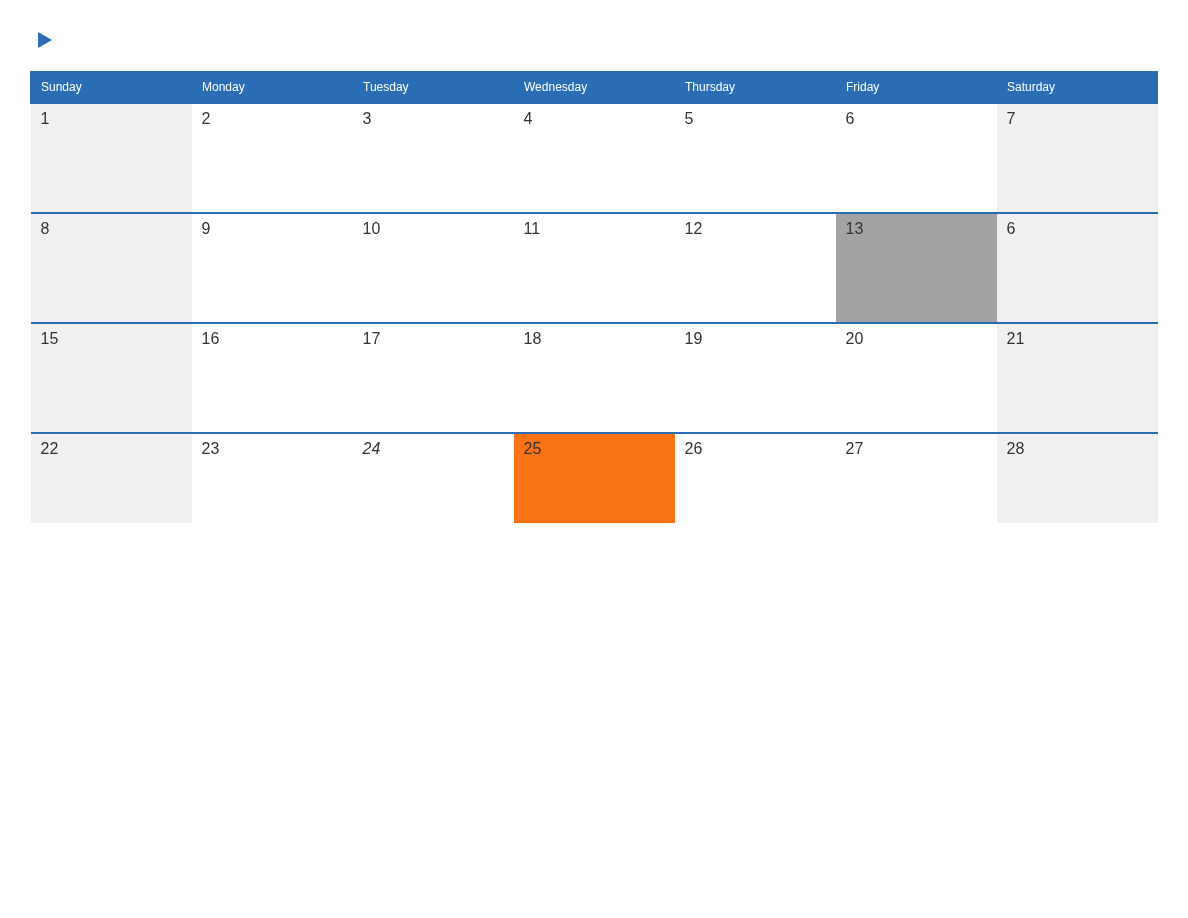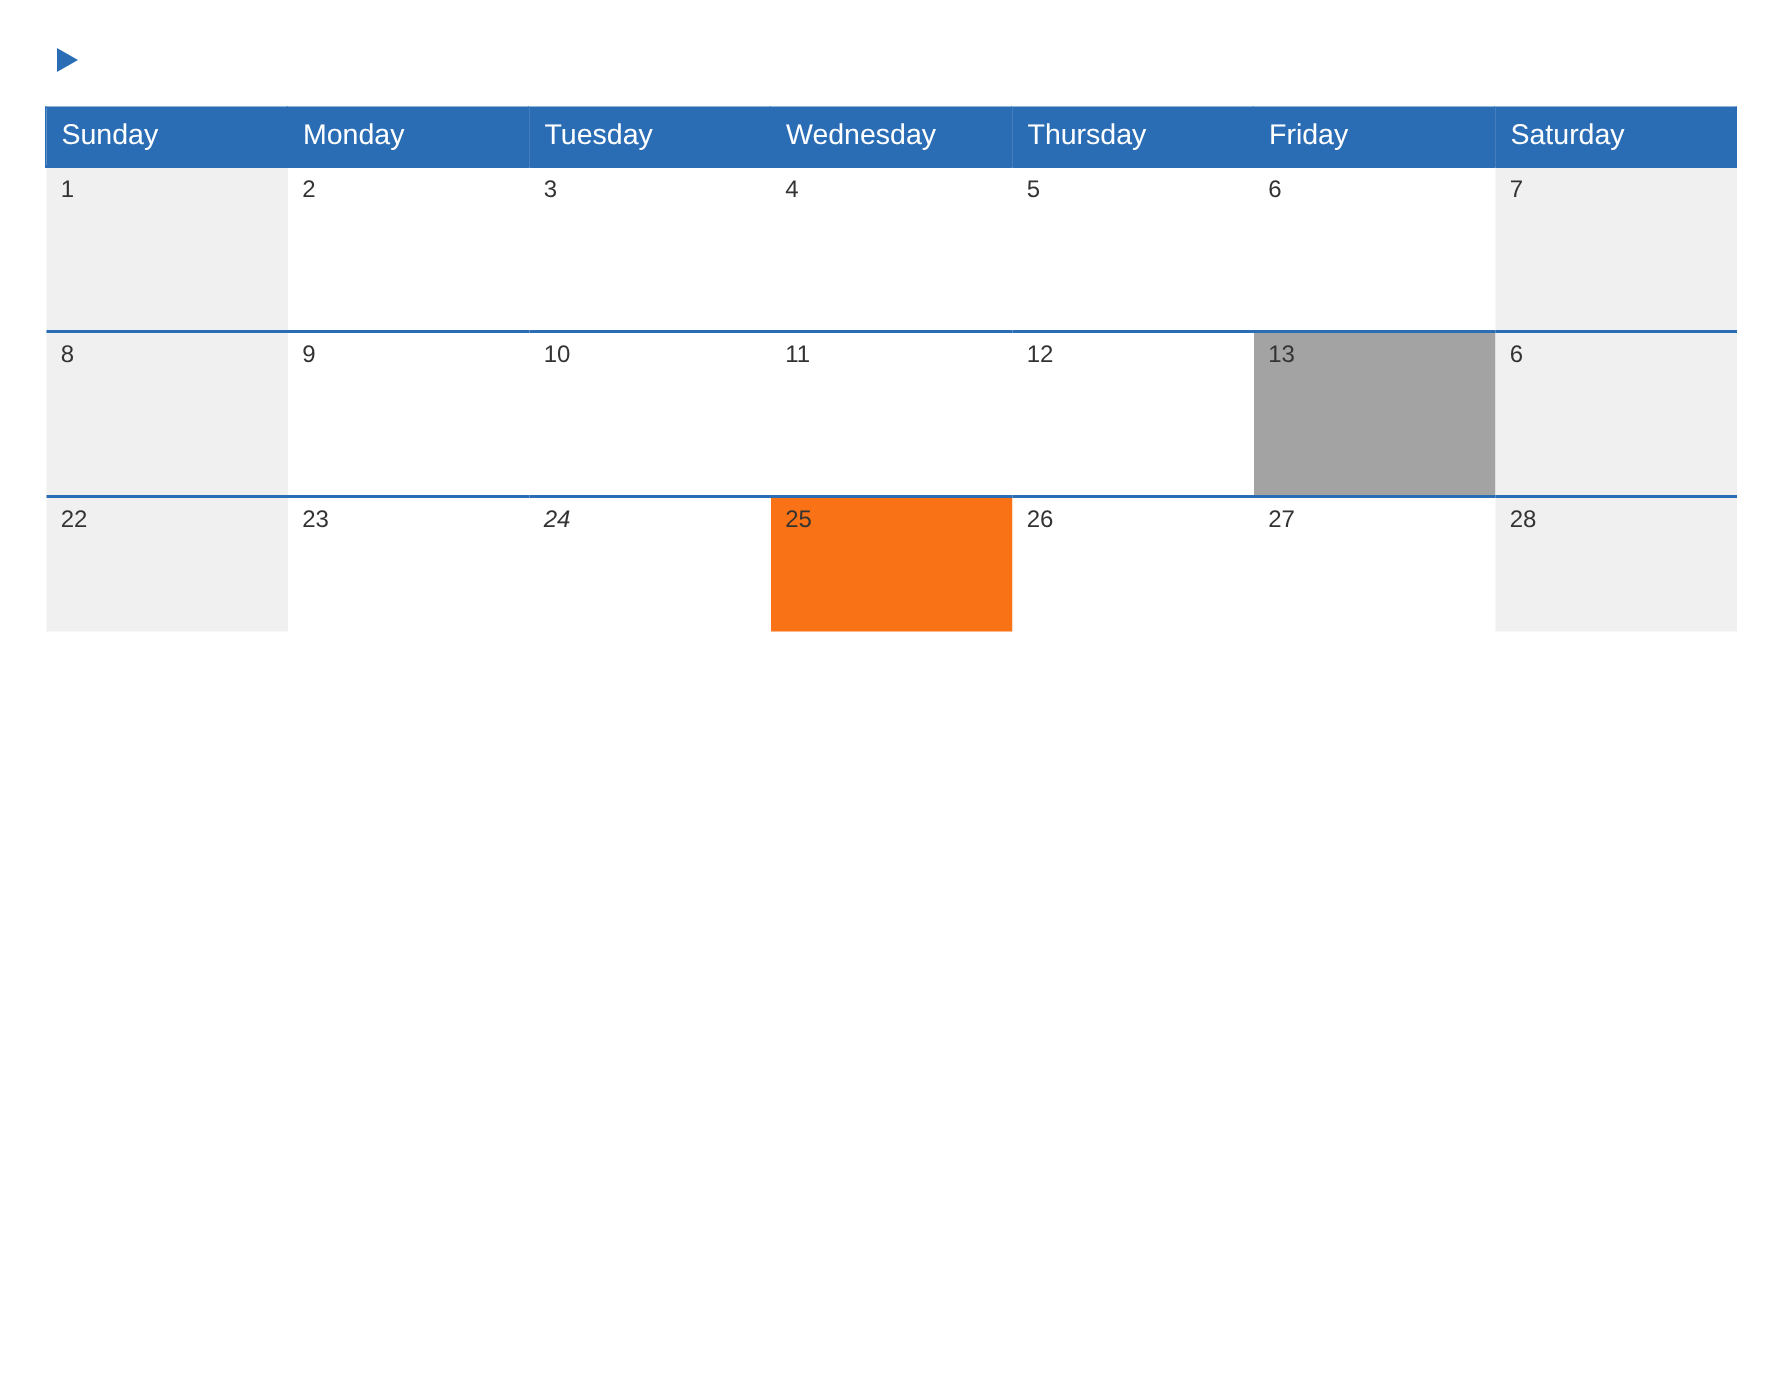--- a/index.html
+++ b/index.html
@@ -61,21 +61,21 @@
     }
 
     .calendar {
       width: 100%;
       border-collapse: collapse;
     }
 
     .calendar thead tr th {
       background-color: #2a6db5;
       color: #fff;
-      font-size: 19px;
+      font-size: 12px;
       font-weight: 400;
       text-align: left;
       padding: 8px 10px;
       border: 1px solid #2a6db5;
     }
 
     .calendar tbody tr {
       height: 110px;
     }
 
@@ -144,20 +144,29 @@
       <tr>
         <td style="background-color: rgb(240, 240, 240);"><span class="day-number">8</span></td>
         <td style="background-color: rgb(255, 255, 255);"><span class="day-number">9</span></td>
         <td style="background-color: rgb(255, 255, 255);"><span class="day-number">10</span></td>
         <td style="background-color: rgb(255, 255, 255);"><span class="day-number">11</span></td>
         <td style="background-color: rgb(255, 255, 255);"><span class="day-number">12</span></td>
         <td style="background-color: #a3a3a3;"><span class="day-number">13</span></td>
         <td style="background-color: rgb(240, 240, 240);"><span class="day-number">6</span></td>
       </tr>
       <tr>
+        <td style="background-color: rgb(240, 240, 240);"><span class="day-number">15</span></td>
+        <td style="background-color: rgb(255, 255, 255);"><span class="day-number">16</span></td>
+        <td style="background-color: rgb(255, 255, 255);"><span class="day-number">17</span></td>
+        <td style="background-color: rgb(255, 255, 255);"><span class="day-number">18</span></td>
+        <td style="background-color: rgb(255, 255, 255);"><span class="day-number">19</span></td>
+        <td style="background-color: rgb(255, 255, 255);"><span class="day-number">20</span></td>
+        <td style="background-color: rgb(240, 240, 240);"><span class="day-number">21</span></td>
+      </tr>
+      <tr>
         <td style="background-color: rgb(240, 240, 240);"><span class="day-number">22</span></td>
         <td style="background-color: rgb(255, 255, 255);"><span class="day-number">23</span></td>
         <td style="background-color: rgb(255, 255, 255); font-style: italic;"><span class="day-number">24</span></td>
         <td style="background-color: #f97316;"><span class="day-number">25</span></td>
         <td style="background-color: rgb(255, 255, 255);"><span class="day-number">26</span></td>
         <td style="background-color: rgb(255, 255, 255);"><span class="day-number">27</span></td>
         <td style="background-color: rgb(240, 240, 240);"><span class="day-number">28</span></td>
       </tr>
     </tbody>
 </table>

